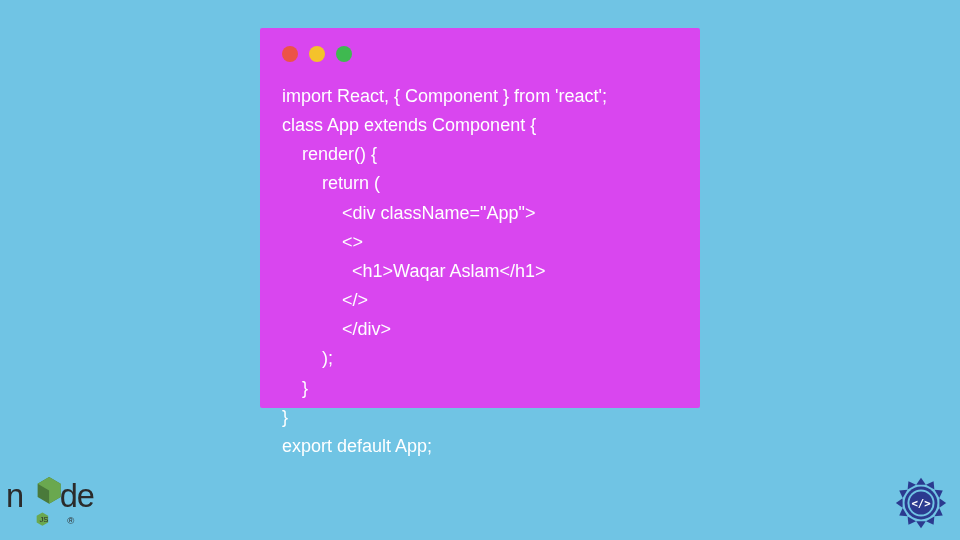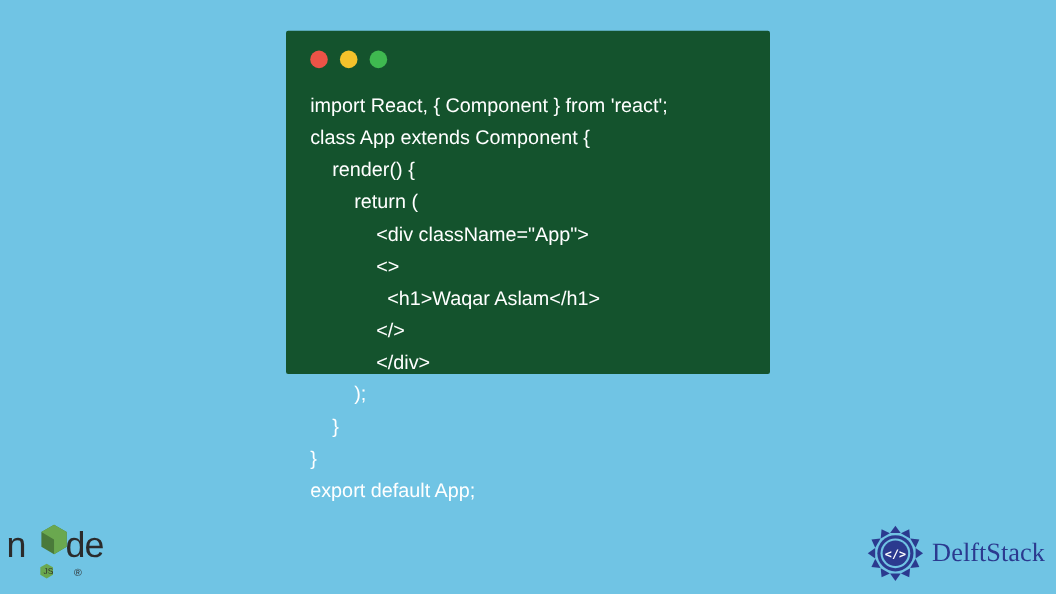--- a/index.html
+++ b/index.html
@@ -9,22 +9,22 @@
     background: #70c4e4;
     position: relative;
     font-family: Arial, Helvetica, sans-serif;
     overflow: hidden;
   }
   .code-window {
     position: absolute;
     left: 260px;
     top: 28px;
     width: 440px;
-    height: 312px;
-    background: #14532d;
+    height: 380px;
+    background: #d946ef;
     border-radius: 2px;
   }
   .traffic-lights {
     display: flex;
     gap: 11px;
     padding: 18px 0 0 22px;
   }
   .dot {
     width: 16px;
     height: 16px;
@@ -128,14 +128,13 @@
           <polygon transform="rotate(300)" points="0,-26 5,-19 -5,-19"></polygon>
           <polygon transform="rotate(330)" points="0,-26 5,-19 -5,-19"></polygon>
         </g>
         <circle r="17" fill="#2b3a8f"></circle>
         <circle r="14" fill="#70c4e4"></circle>
         <circle r="12" fill="#2b3a8f"></circle>
         <text x="0" y="4" text-anchor="middle" font-family="monospace" font-size="11" fill="#ffffff" font-weight="bold">&lt;/&gt;</text>
       </g>
     </svg>
   </div>
-  <span class="delft-text">DelftStack</span>
 </div>
 
 </body></html>

